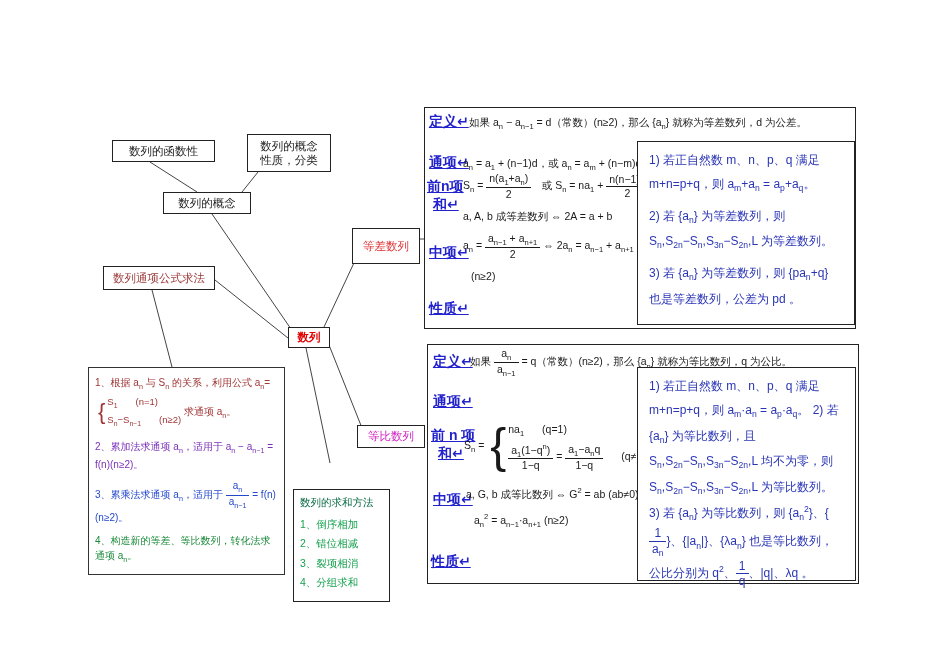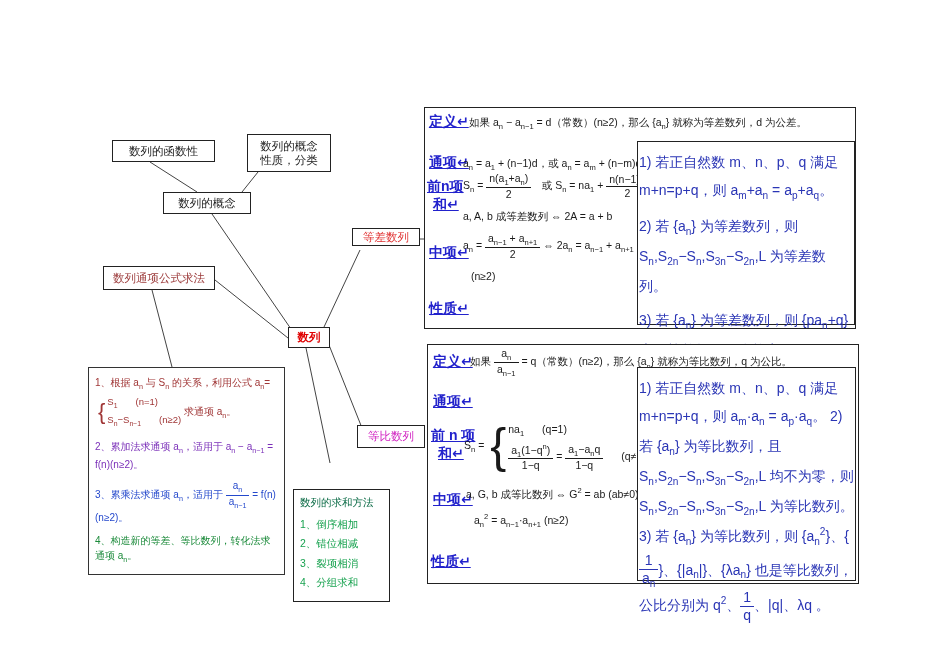--- a/index.html
+++ b/index.html
@@ -12,21 +12,21 @@
   svg.links line { stroke:#444; stroke-width:1; }
 
   .node {
     position:absolute; border:1px solid #222; background:#fff;
     display:flex; flex-direction:column; align-items:center; justify-content:center;
     font-size:11.5px; line-height:1.25; text-align:center; padding:1px 2px;
   }
   .bigbox { position:absolute; border:1px solid #222; background:#fff; }
   .sec { position:absolute; font-size:14px; font-weight:bold; text-decoration:underline; white-space:nowrap; }
   .txt { position:absolute; font-size:10.5px; line-height:1.55; }
-  .panel { position:absolute; border:1px solid #222; background:#fff; padding:6px 1px; font-size:14px; line-height:2.0; }
+  .panel { position:absolute; border:1px solid #222; background:#fff; padding:6px 11px; font-size:12px; line-height:2.0; }
   .panel p { margin:0 0 6px 0; }
   .lbox { position:absolute; border:1px solid #333; background:#fff; padding:7px 6px; font-size:10px; line-height:1.5; }
   .mitem { margin-bottom:8px; }
   .sbox { position:absolute; border:1px solid #222; background:#fff; padding:6px 6px; font-size:10.5px;margin-top:26px; }
   .sbox .hd { margin-bottom:5px; }
   .sbox .it { line-height:1.85; }
 
   sub, sup { font-size:0.72em; }
   .fr { display:inline-block; vertical-align:middle; text-align:center; line-height:1.2; }
   .fr .nu { display:block; border-bottom:1px solid currentColor; padding:0 3px; }
@@ -63,21 +63,21 @@
 
   <div class="node" style="left:247px;top:134px;width:84px;height:38px">
     <span>数列的概念</span>
     <span>性质，分类</span>
   </div>
 
   <div class="node" style="left: 103px; top: 266px; width: 112px; height: 24px; color: rgb(156, 59, 59);">数列通项公式求法</div>
 
   <div class="node" style="left: 288px; top: 327px; width: 42px; height: 21px; font-weight: bold; color: rgb(224, 0, 0);">数列</div>
 
-  <div class="node" style="left: 352px; top: 228px; width: 68px; height: 18px; color: rgb(224, 48, 48);">等差数列</div>
+  <div class="node" style="left: 352px; top: 228px; width: 68px; height: 36px; color: rgb(224, 48, 48);">等差数列</div>
 
   <div class="node" style="left: 357px; top: 425px; width: 68px; height: 23px; color: rgb(208, 32, 192);">等比数列</div>
 
   <div class="bigbox" style="left:424px;top:107px;width:432px;height:222px">
     <span class="sec" style="left: 4px; top: 5px; color: rgb(34, 34, 204);">定义↵</span>
     <div class="txt" style="left:44px;top:6px;width:384px">如果 a<sub>n</sub> − a<sub>n−1</sub> = d（常数）(n≥2)，那么 {a<sub>n</sub>} 就称为等差数列，d 为公差。</div>
 
     <span class="sec" style="left: 4px; top: 46px; color: rgb(34, 34, 204);">通项↵</span>
     <div class="txt" style="left:38px;top:47px;width:190px;white-space:nowrap">a<sub>n</sub> = a<sub>1</sub> + (n−1)d，或 a<sub>n</sub> = a<sub>m</sub> + (n−m)d</div>
 

